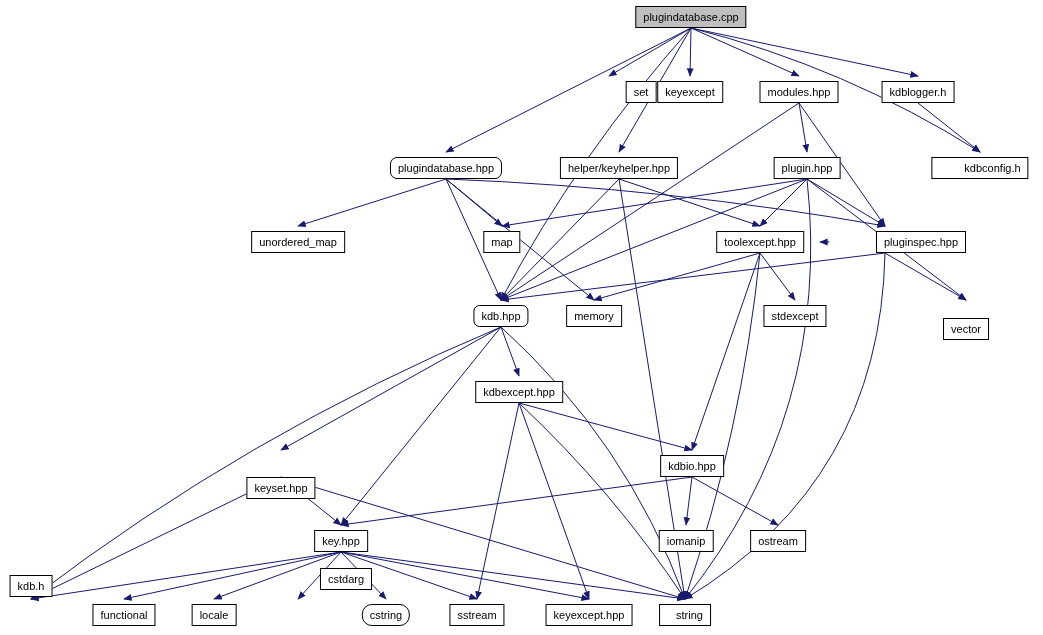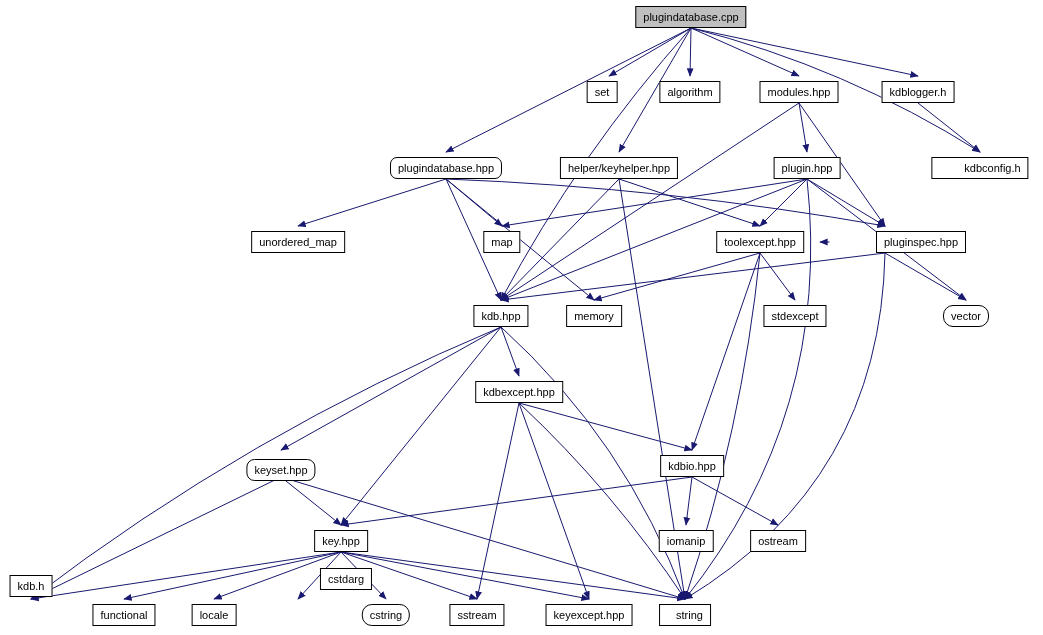--- a/index.html
+++ b/index.html
@@ -91,38 +91,38 @@
       <path d="M341,552 Q232.5,575.5 124,599" class="edge" marker-end="url(#arrow)"></path>
       <path d="M341,552 Q277.5,575.5 214,599" class="edge" marker-end="url(#arrow)"></path>
       <path d="M341,552 Q319.5,575.5 298,599" class="edge" marker-end="url(#arrow)"></path>
       <path d="M341,552 Q363.5,575.5 386,599" class="edge" marker-end="url(#arrow)"></path>
       <path d="M341,552 Q409,575.5 477,599" class="edge" marker-end="url(#arrow)"></path>
       <path d="M341,552 Q465,575.5 589,599" class="edge" marker-end="url(#arrow)"></path>
       <path d="M341,552 Q513,575.5 685,599" class="edge" marker-end="url(#arrow)"></path>
     </svg>
   <div id="graph-nodes">
       <div class="node root" style="left: 691px; top: 17px;">plugindatabase.cpp</div>
-      <div class="node" style="left: 602px; top: 92px; text-align: right;">set</div>
-      <div class="node" style="left: 690px; top: 92px;">algorithm</div>
+      <div class="node" style="left: 641px; top: 92px; text-align: right;">set</div>
+      <div class="node" style="left: 690px; top: 92px;">keyexcept</div>
       <div class="node" style="left: 799px; top: 92px;">modules.hpp</div>
       <div class="node" style="left: 918px; top: 92px;">kdblogger.h</div>
       <div class="node" style="left: 446px; top: 168px; border-radius: 7px;">plugindatabase.hpp</div>
       <div class="node" style="left: 619px; top: 168px;">helper/keyhelper.hpp</div>
       <div class="node" style="left: 807px; top: 168px;">plugin.hpp</div>
       <div class="node" style="left: 980px; top: 168px; padding-left: 32px;">kdbconfig.h</div>
       <div class="node" style="left: 298px; top: 242px;">unordered_map</div>
       <div class="node" style="left: 502px; top: 242px;">map</div>
       <div class="node" style="left: 760px; top: 242px;">toolexcept.hpp</div>
       <div class="node" style="left: 885px; top: 242px; margin-left: 36px;">pluginspec.hpp</div>
-      <div class="node" style="left: 501px; top: 316px;">kdb.hpp</div>
+      <div class="node" style="left: 501px; top: 316px; border-radius: 6px;">kdb.hpp</div>
       <div class="node" style="left: 594px; top: 316px;">memory</div>
       <div class="node" style="left: 795px; top: 316px;">stdexcept</div>
-      <div class="node" style="left: 966px; top: 316px; border-radius: 10px;">vector</div>
+      <div class="node" style="left: 966px; top: 329px;">vector</div>
       <div class="node" style="left: 519px; top: 392px;">kdbexcept.hpp</div>
-      <div class="node" style="left: 281px; top: 470px; border-radius: 8px;">keyset.hpp</div>
+      <div class="node" style="left: 281px; top: 488px;">keyset.hpp</div>
       <div class="node" style="left: 692px; top: 466px;">kdbio.hpp</div>
       <div class="node" style="left: 341px; top: 541px;">key.hpp</div>
       <div class="node" style="left: 686px; top: 541px;">iomanip</div>
       <div class="node" style="left: 778px; top: 541px;">ostream</div>
       <div class="node" style="left: 31px; top: 586px;">kdb.h</div>
       <div class="node" style="left: 124px; top: 615px;">functional</div>
       <div class="node" style="left: 214px; top: 615px;">locale</div>
       <div class="node" style="left: 298px; top: 579px; margin-left: 48px;">cstdarg</div>
       <div class="node" style="left: 386px; top: 615px; border-radius: 10px;">cstring</div>
       <div class="node" style="left: 477px; top: 615px;">sstream</div>

